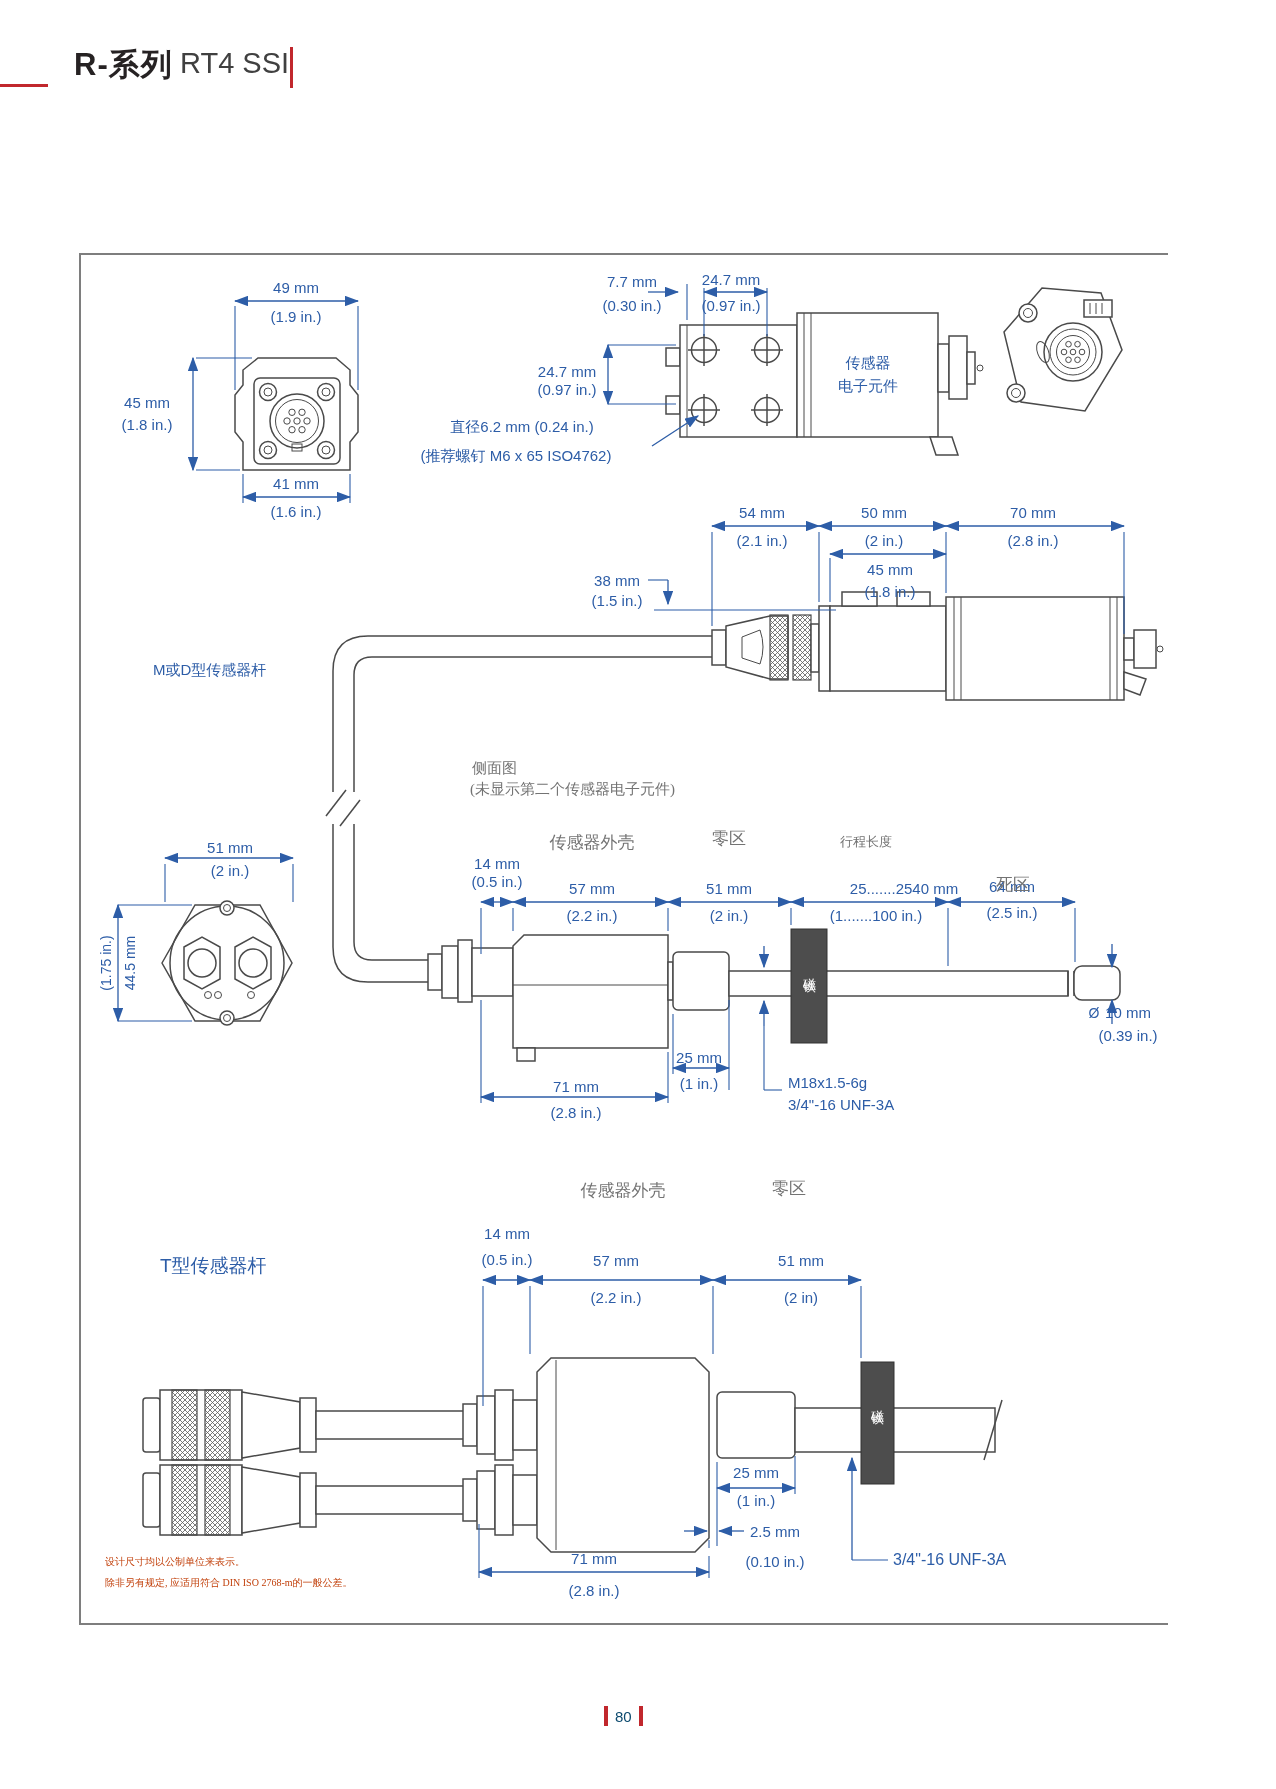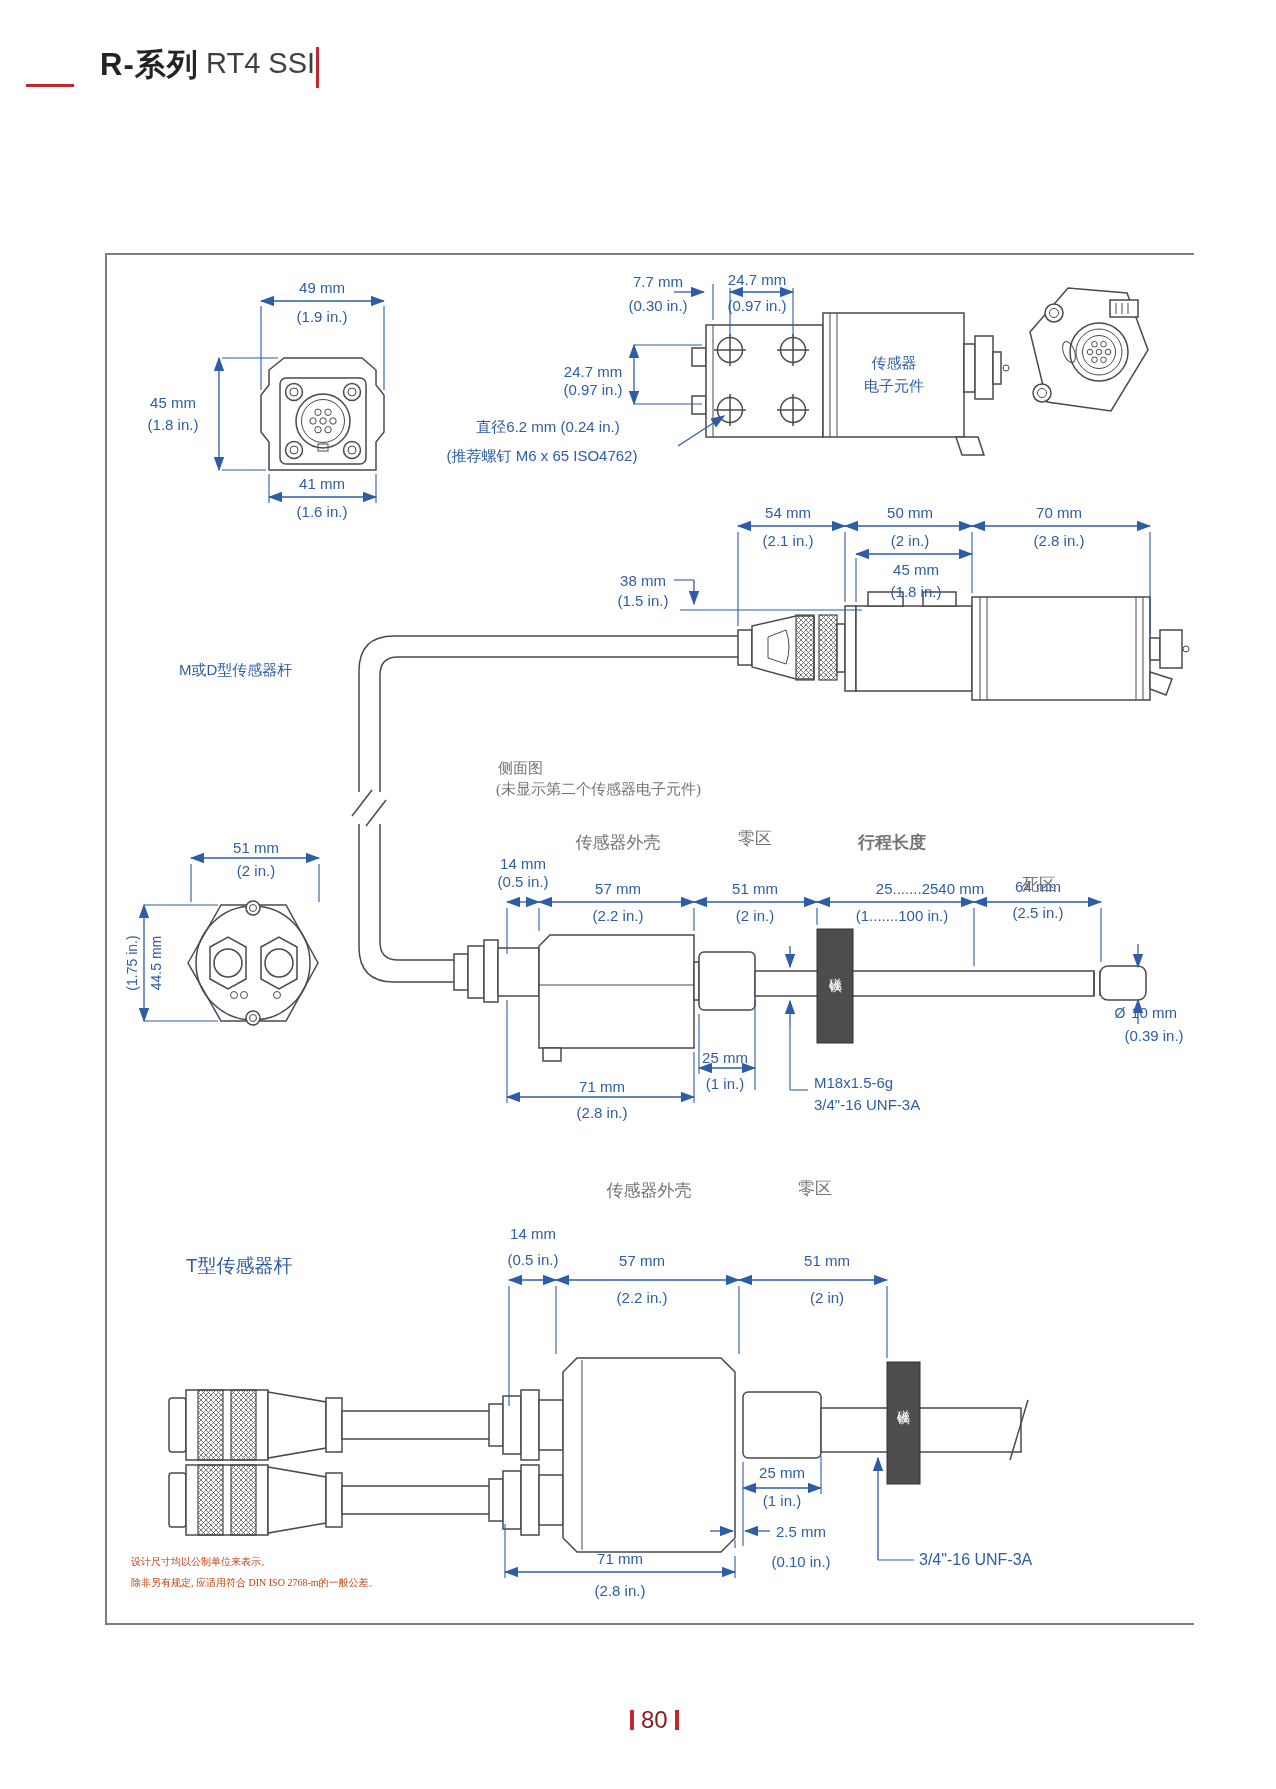--- a/index.html
+++ b/index.html
@@ -1,37 +1,37 @@
 <!DOCTYPE html>
 <html><head>
 <meta charset="utf-8">
 <style>
   html,body{margin:0;padding:0;background:#fff;}
   #page{position:relative;width:1168px;height:1789px;background:#fff;overflow:hidden;
-        font-family:"Liberation Sans",sans-serif;margin-left:26px;}
+        font-family:"Liberation Sans",sans-serif;}
   .abs{position:absolute;}
   #series-black{left:74px;top:44px;font-size:31px;font-weight:bold;color:#262223;letter-spacing:1px;}
   #series-red{left:180px;top:47px;font-size:29px;color:#404040;}
   #red-hline{left:0;top:84px;width:48px;height:3px;background:#c1272d;}
   #red-vline{left:290px;top:47px;width:3px;height:41px;background:#c1272d;}
   #doc-title{left:65px;top:163px;font-size:21px;font-weight:bold;color:#c1272d;}
   #frame{left:79px;top:253px;width:1102px;height:1368px;border:2px solid #7e7e7e;}
   .lab{position:absolute;transform:translate(-50%,-50%);white-space:nowrap;}
   .lab.left{transform:translate(0,-50%);}
   .lab.rot{transform:translate(-50%,-50%) rotate(-90deg);}
   .blue{color:#2d5da7;}
   .dark{color:#737373;}
   .white{color:#ffffff;}
   .serif{font-family:"Liberation Serif",serif;}
   .note{position:absolute;left:105px;font-size:10px;color:#c2410c;font-family:"Liberation Serif",serif;}
   #note-1{top:1555px;}
   #note-2{top:1576px;}
   #page-foot{position:absolute;left:604px;top:1706px;display:inline-flex;align-items:center;gap:7px;}
   .pbar{width:4px;height:20px;background:#c1272d;display:inline-block;}
-  #page-num{font-size:24px;color:#7f1d1d;}
+  #page-num{font-size:15px;color:#0c4a6e;}
   svg{position:absolute;left:0;top:0;}
   .k{stroke:#4a4a4a;stroke-width:1.5;fill:#fff;}
   .ln{stroke:#4a4a4a;stroke-width:1.5;fill:none;}
   .thin{stroke:#4a4a4a;stroke-width:1;fill:none;}
   .kn{stroke:#4a4a4a;stroke-width:1.2;fill:url(#knurl);}
   .mag{fill:#4d4d4d;stroke:#333;stroke-width:1;}
   .d{stroke:#2d5da7;stroke-width:1.3;fill:none;}
   .e{stroke:#2d5da7;stroke-width:1.1;fill:none;}
 </style>
 </head>
@@ -368,21 +368,21 @@
       <div class="lab blue" style="left: 594px; top: 1590px; font-size: 15px;">(2.8 in.)</div>
       <div class="lab blue" style="left: 522px; top: 427px; font-size: 15px;">直径6.2 mm (0.24 in.)</div>
       <div class="lab blue" style="left: 516px; top: 456px; font-size: 15px;">(推荐螺钉 M6 x 65 ISO4762)</div>
       <div class="lab blue" style="left: 868px; top: 363px; font-size: 15px;">传感器</div>
       <div class="lab blue" style="left: 868px; top: 386px; font-size: 15px;">电子元件</div>
       <div class="lab blue left" style="left: 153px; top: 670px; font-size: 15px; text-align: center;">M或D型传感器杆</div>
       <div class="lab dark left serif" style="left: 472px; top: 768px; font-size: 15px;">侧面图</div>
       <div class="lab dark left serif" style="left: 470px; top: 789px; font-size: 15px;">(未显示第二个传感器电子元件)</div>
       <div class="lab dark serif" style="left: 592px; top: 842px; font-size: 17px;">传感器外壳</div>
       <div class="lab dark serif" style="left: 729px; top: 838px; font-size: 17px;">零区</div>
-      <div class="lab dark serif" style="left: 866px; top: 842px; font-size: 17px; font-weight: bold;">行程长度</div>
+      <div class="lab dark serif" style="left: 866px; top: 842px; font-size: 13px;">行程长度</div>
       <div class="lab dark serif" style="left: 1013px; top: 884px; font-size: 17px;">死区</div>
       <div class="lab blue left" style="left: 788px; top: 1082px; font-size: 15px;">M18x1.5-6g</div>
       <div class="lab blue left" style="left: 788px; top: 1104px; font-size: 15px;">3/4"-16 UNF-3A</div>
       <div class="lab blue" style="left: 1094px; top: 1013px; font-size: 14px;">Ø</div>
       <div class="lab white" style="left: 809px; top: 970px; font-size: 13px; writing-mode: vertical-rl; letter-spacing: 2px;">磁铁</div>
       <div class="lab blue left" style="left: 160px; top: 1266px; font-size: 19px;">T型传感器杆</div>
       <div class="lab dark serif" style="left: 623px; top: 1190px; font-size: 17px;">传感器外壳</div>
       <div class="lab dark serif" style="left: 789px; top: 1188px; font-size: 17px;">零区</div>
       <div class="lab white" style="left: 877px; top: 1402px; font-size: 13px; writing-mode: vertical-rl; letter-spacing: 2px;">磁铁</div>
       <div class="lab blue left" style="left: 893px; top: 1560px; font-size: 16px;">3/4"-16 UNF-3A</div>

